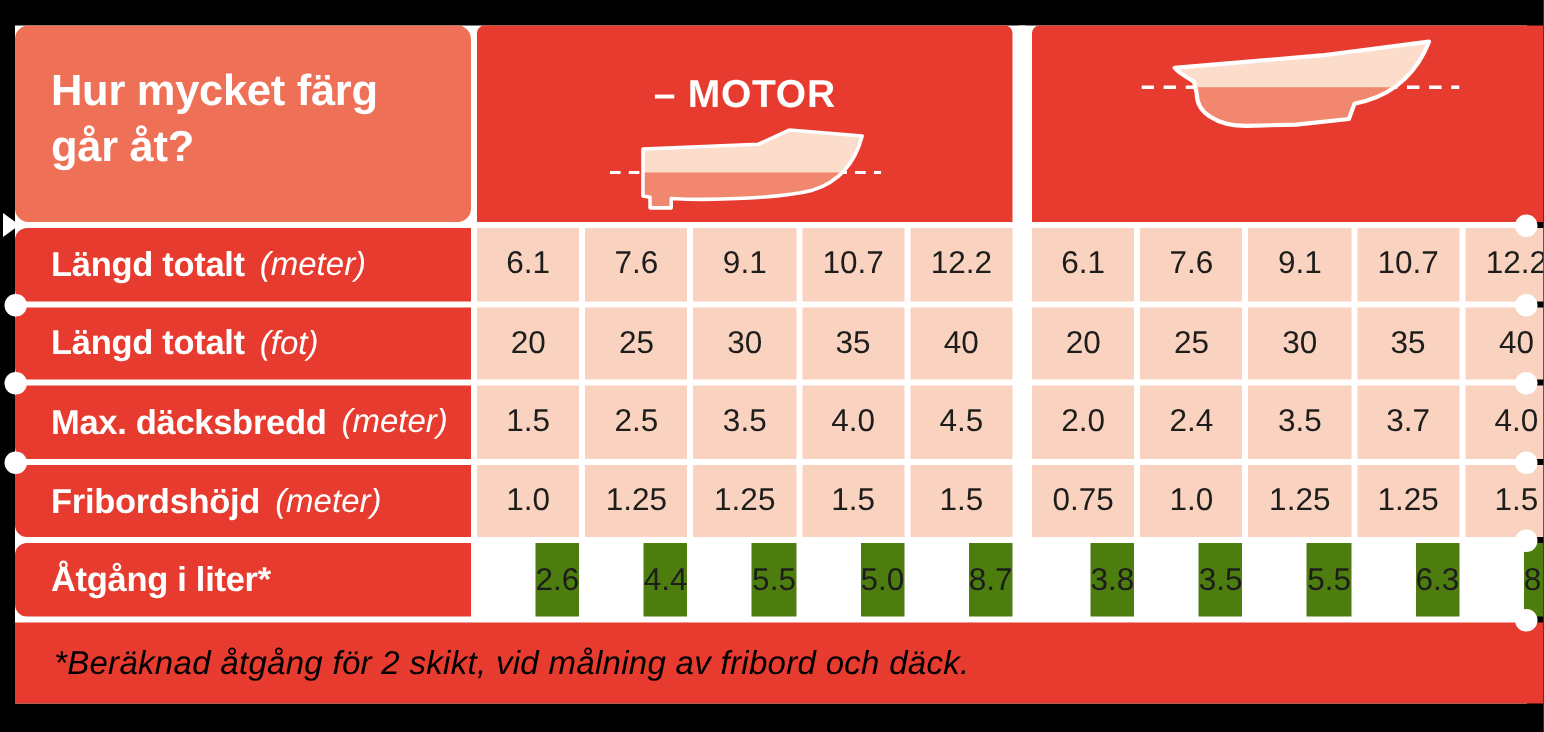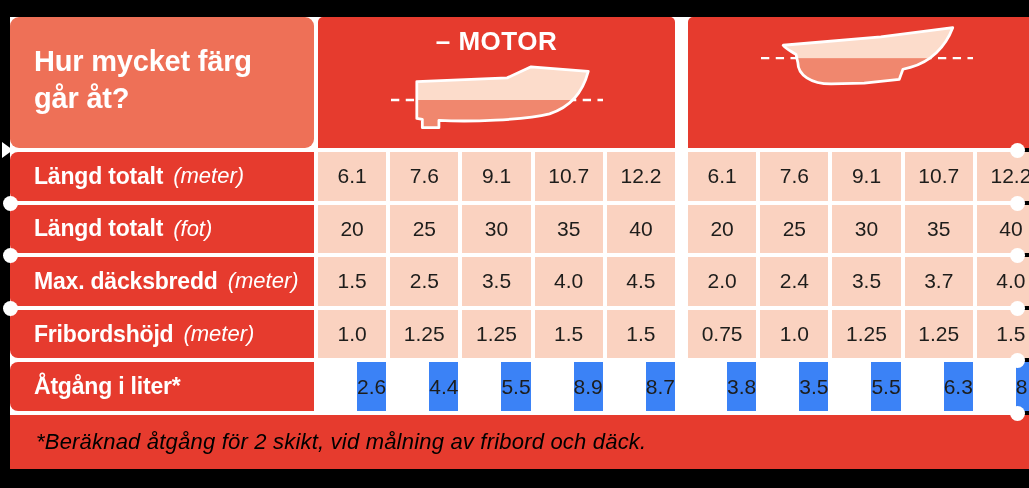--- a/index.html
+++ b/index.html
@@ -8,29 +8,29 @@
   .content{position:absolute;left:10px;top:17px;width:1008px;height:452px;background:#fff;}
   .grid{display:grid;width:100%;height:100%;
         grid-template-columns:304px repeat(5,1fr) 5px repeat(5,1fr);
         grid-template-rows:131px repeat(5,1fr) 54px;
         gap:4px;}
   .spacer{background:#fff;}
   .title-box{background:#ee7057;border-radius:9px;display:flex;align-items:center;}
   .title{color:#fff;font-weight:bold;font-size:29px;line-height:1.25;padding:0 30px 6px 24px;letter-spacing:-0.2px;}
   .section-header{grid-column:span 5;background:#e63b2e;border-radius:5px 5px 0 0;
                   display:flex;flex-direction:column;align-items:center;}
-  .section-label{color:#fff;font-weight:bold;font-size:26px;letter-spacing:0.5px;margin-top:9px;}
+  .section-label{color:#fff;font-weight:bold;font-size:26px;letter-spacing:0.5px;margin-top:30px;}
   .boat{display:block;width:212px;height:78px;margin-top:4px;}
   .row-label{background:#e63b2e;border-radius:8px 0 0 8px;display:flex;align-items:baseline;
              padding-left:24px;color:#fff;column-gap:10px;align-items:center;}
   .rl{font-weight:bold;font-size:23px;letter-spacing:-0.2px;text-align:right;}
   .ru{font-style:italic;font-size:22px;}
   .cell{background:#fad2c0;display:flex;align-items:center;justify-content:center;
         font-size:21px;color:#1d1d1b;}
-  .cell.dark{background:#3b82f6;margin-left:39px;}
+  .cell.dark{background:#4d7c0f;margin-left:39px;}
   .footnote{grid-column:1 / -1;background:#e63b2e;color:#000000;font-style:italic;
             font-size:22px;display:flex;align-items:center;padding-left:26px;letter-spacing:0.2px;}
   .notch{position:absolute;width:15px;height:15px;border-radius:50%;background:#fff;}
   .notch.left{left:3px;}
   .notch.right{left:1010px;}
   .tri{position:absolute;left:2px;width:0;height:0;border-top:8px solid transparent;
        border-bottom:8px solid transparent;border-left:11px solid #fff;}
 </style>
 </head>
 <body>
@@ -139,21 +139,21 @@
       <div class="cell">1.25</div>
       <div class="cell">1.5</div>
 
       <div class="row-label">
         <span class="rl">Åtgång i liter*</span>
         <span class="ru"></span>
       </div>
       <div class="cell dark">2.6</div>
       <div class="cell dark">4.4</div>
       <div class="cell dark">5.5</div>
-      <div class="cell dark">8.9</div>
+      <div class="cell dark">5.0</div>
       <div class="cell dark">8.7</div>
       <div class="spacer"></div>
       <div class="cell dark">3.8</div>
       <div class="cell dark">3.5</div>
       <div class="cell dark">5.5</div>
       <div class="cell dark">6.3</div>
       <div class="cell dark">8.5</div>
 
       <div class="footnote">*Beräknad åtgång för 2 skikt, vid målning av fribord och däck.</div>
     </div>

